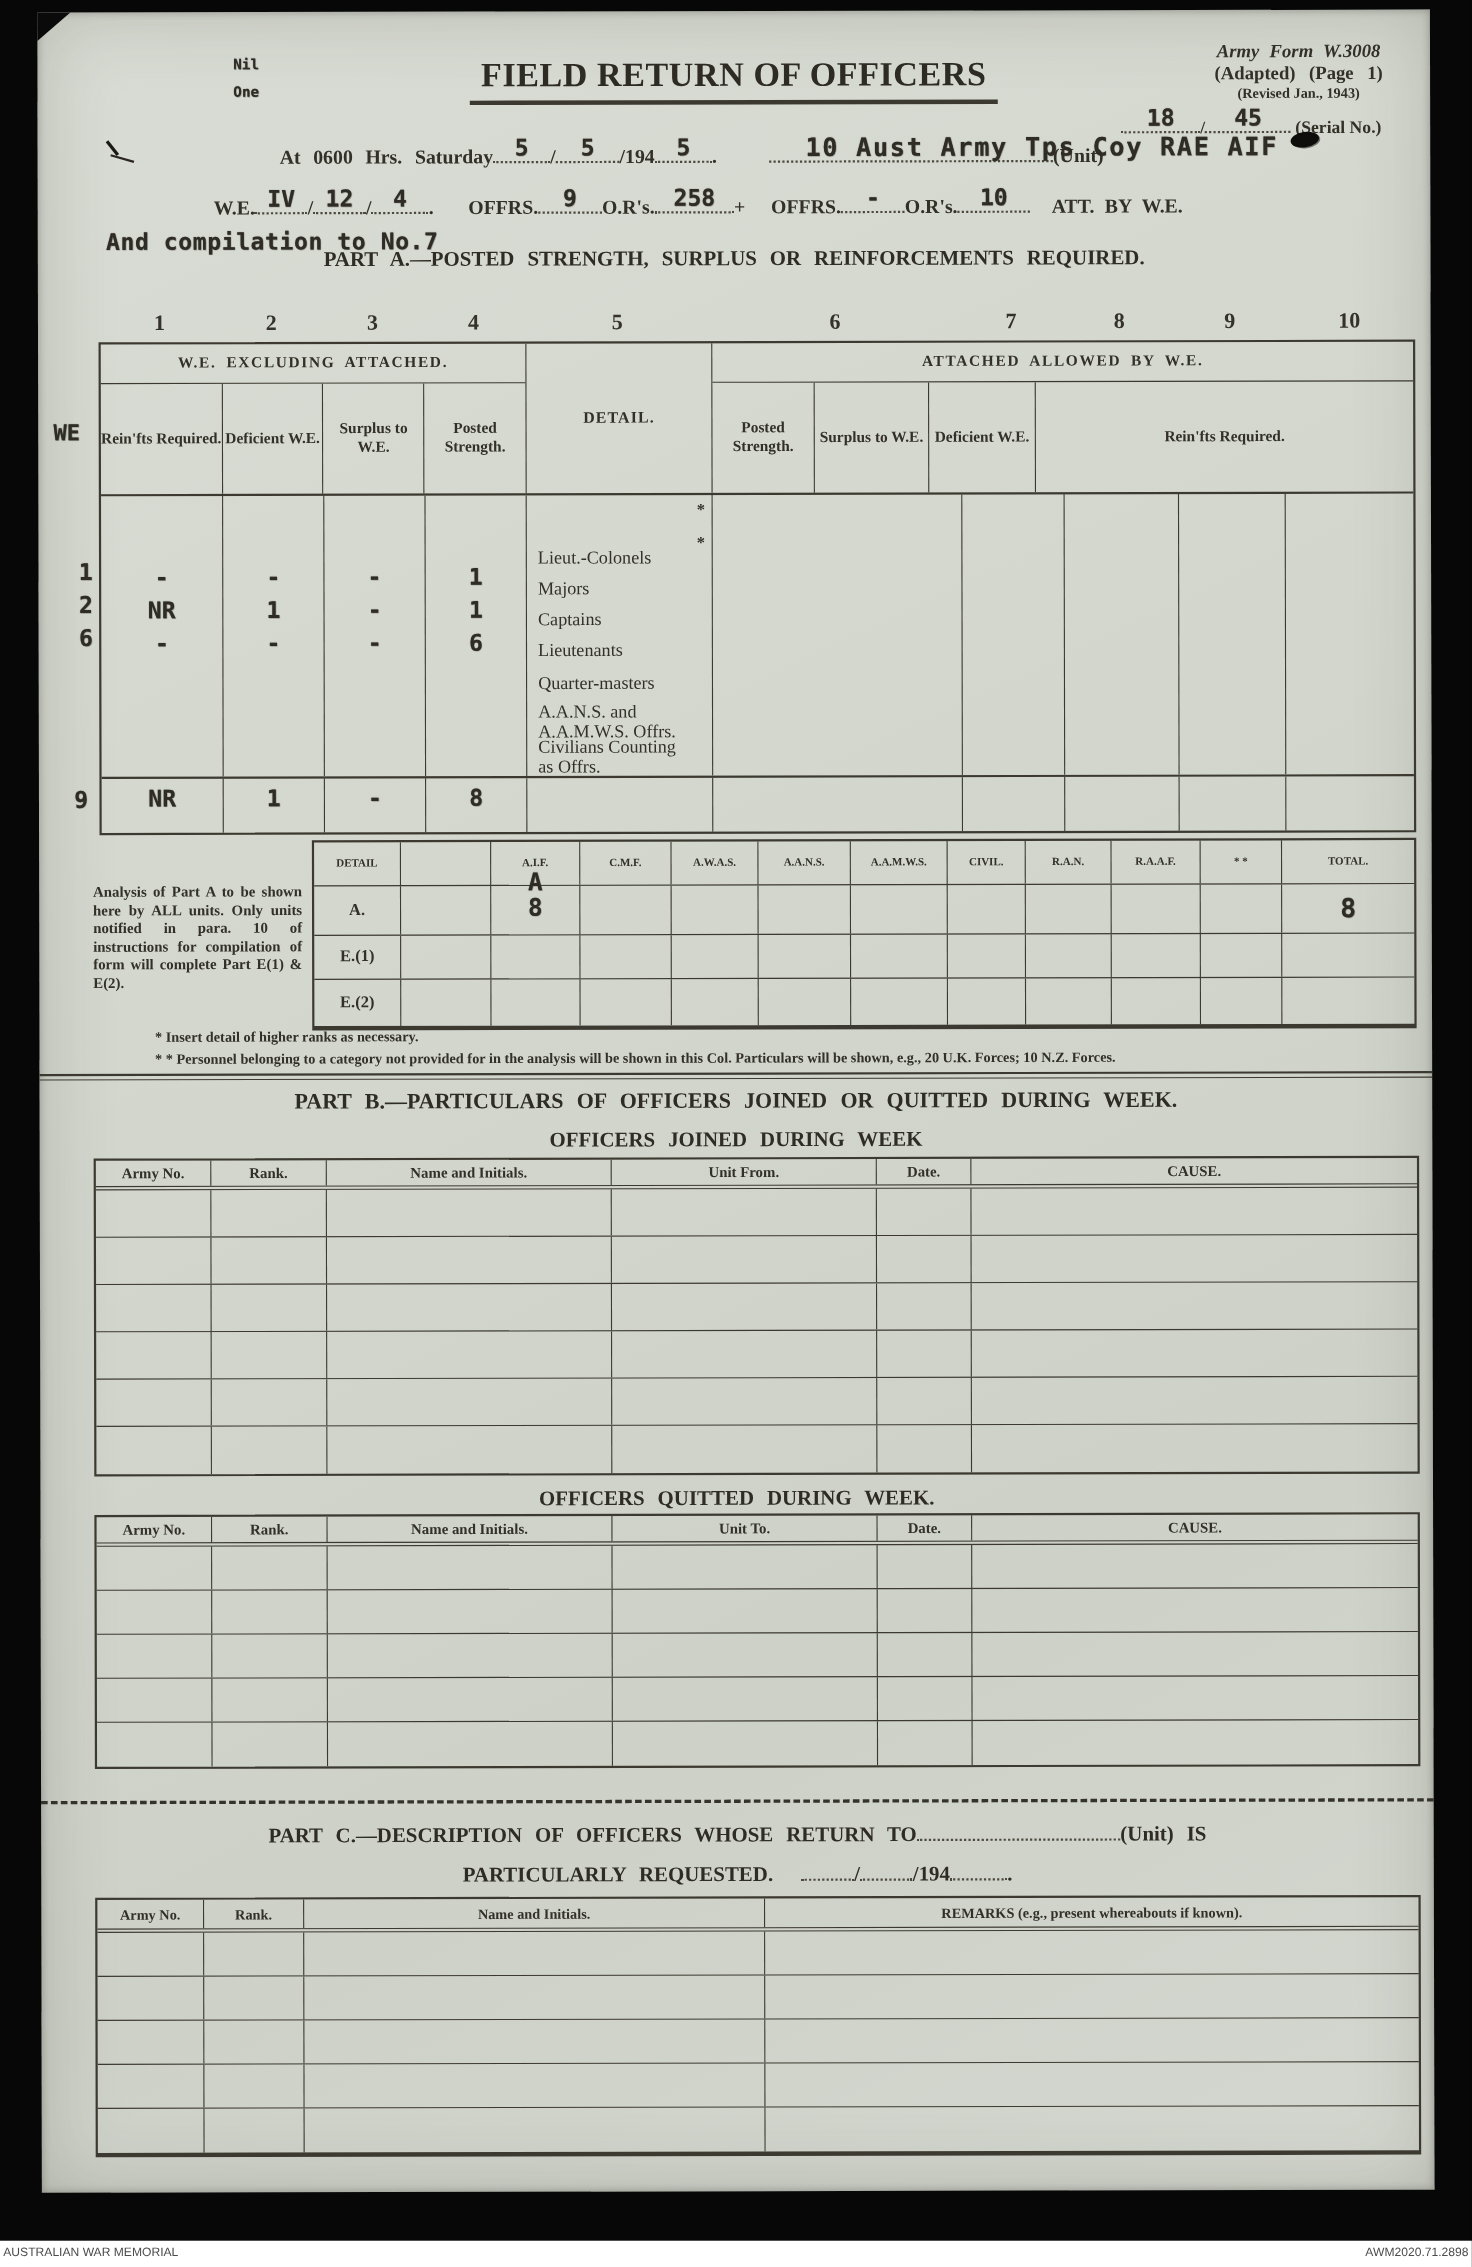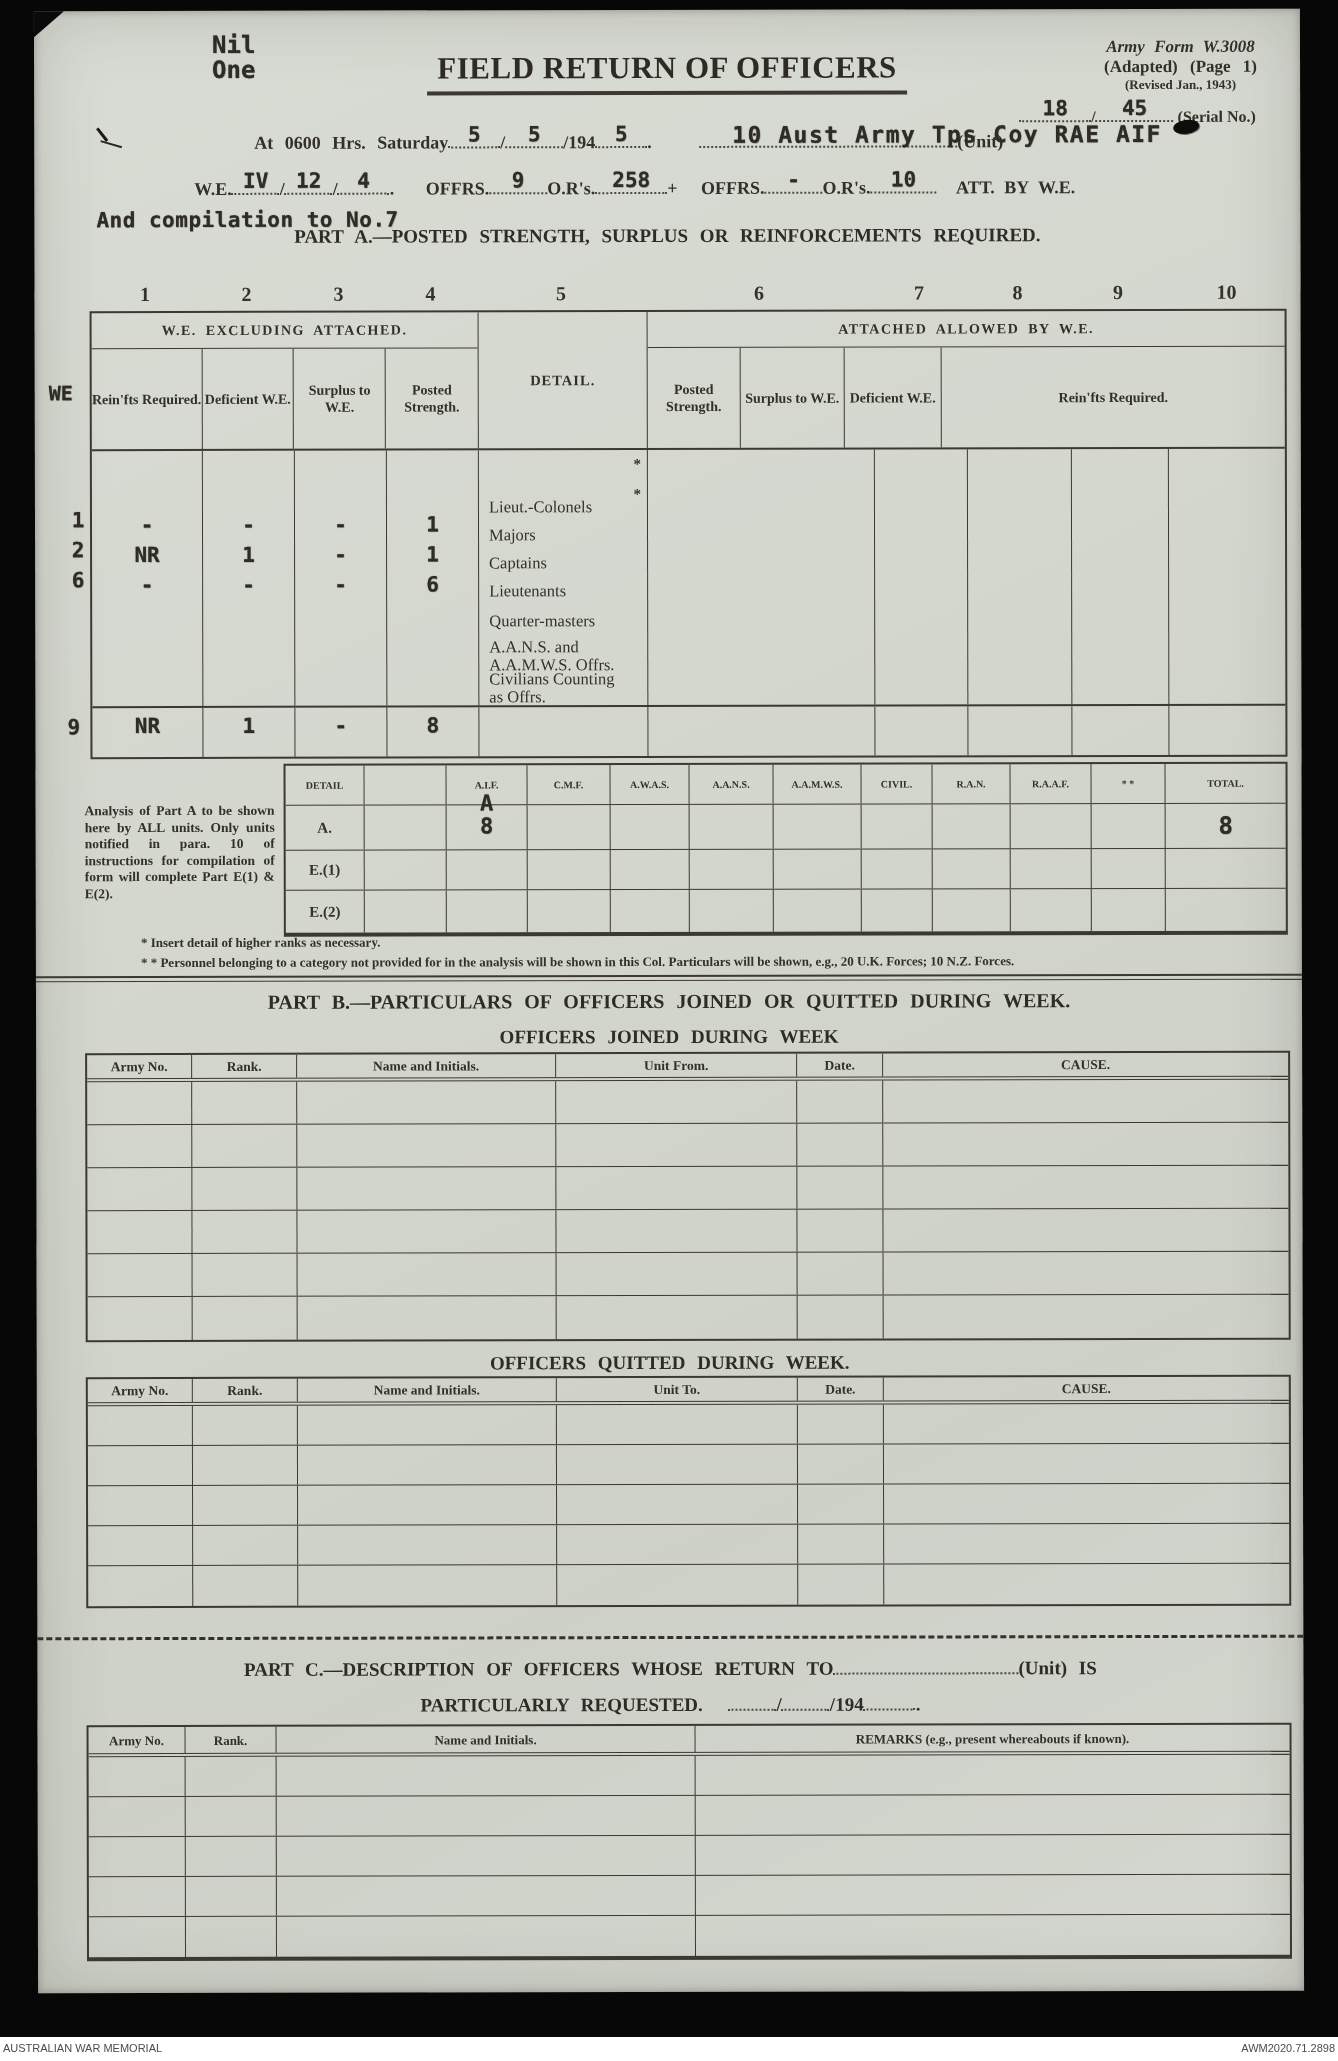--- a/index.html
+++ b/index.html
@@ -15,21 +15,21 @@
     box-shadow: inset 0 0 70px rgba(70,70,55,.22), inset 0 0 8px rgba(0,0,0,.28);
   }
   .abs{ position:absolute; }
   .printed{ color:var(--text); }
   .typed{
     font-family:"DejaVu Sans Mono","Liberation Mono",monospace;
     font-weight:bold; color:var(--typed);
     text-shadow:0 0 1px rgba(48,45,38,.65), .6px .6px 0 rgba(48,45,38,.25);
   }
   
-  .corner-typed{ left:178px; top:22px; font-size:24px; line-height:25px; }
+  .corner-typed{ left:178px; top:36px; font-size:13px; line-height:25px; }
   .doc-title{ left:283px; top:40px; width:700px; text-align:center; }
   .doc-title span{
     display:inline-block; font-size:31px; font-weight:bold; letter-spacing:.5px;
     border-bottom:4px solid var(--ink); padding:0 10px 5px 10px; color:#2e2b24;
   }
   .form-ref{ left:1024px; top:28px; width:245px; text-align:center; color:var(--text); }
   .form-ref .l1{ font-style:italic; font-size:17px; font-weight:bold; word-spacing:5px;}
   .form-ref .l2{ font-size:17px; font-weight:bold; word-spacing:8px; }
   .form-ref .l3{ font-size:13px; font-weight:bold; }
   .serial-line{ left:985px; top:99px; font-size:16px; font-weight:bold; color:var(--text); white-space:nowrap; }

